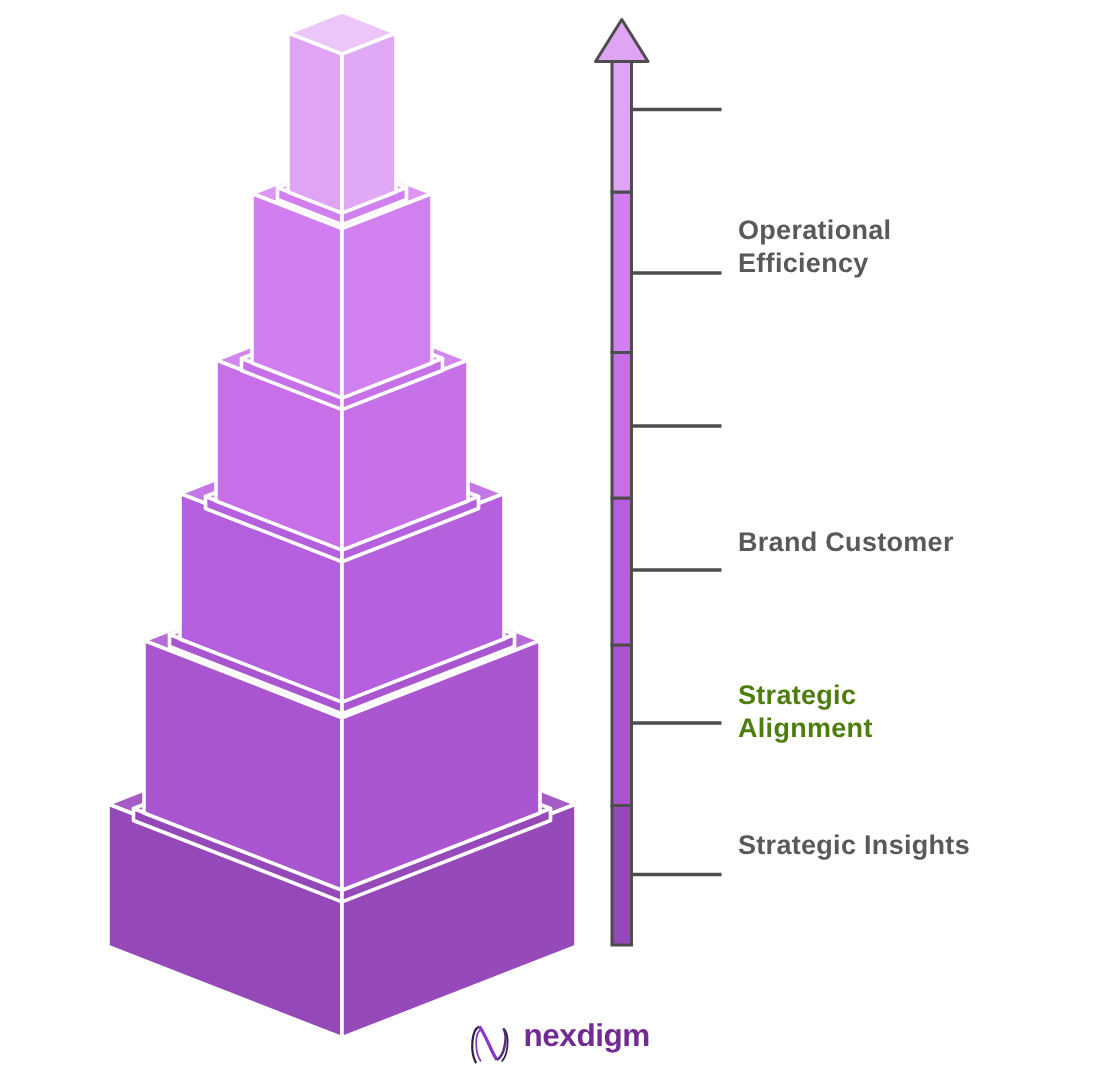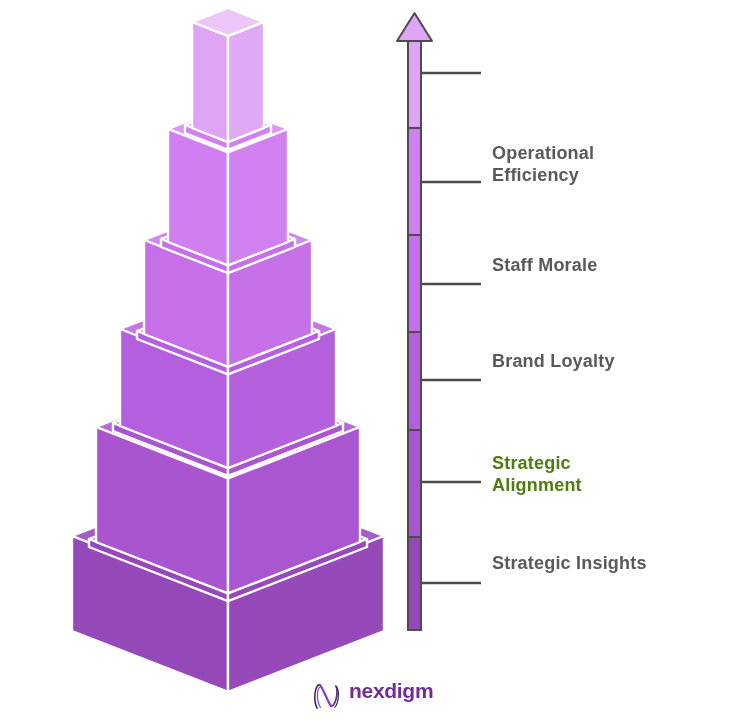--- a/index.html
+++ b/index.html
@@ -70,22 +70,21 @@
       <line x1="421" x2="481" y1="73" y2="73" stroke="#4d4d4d" stroke-width="2.4"></line>
       <line x1="421" x2="481" y1="182" y2="182" stroke="#4d4d4d" stroke-width="2.4"></line>
       <line x1="421" x2="481" y1="284" y2="284" stroke="#4d4d4d" stroke-width="2.4"></line>
       <line x1="421" x2="481" y1="380" y2="380" stroke="#4d4d4d" stroke-width="2.4"></line>
       <line x1="421" x2="481" y1="482" y2="482" stroke="#4d4d4d" stroke-width="2.4"></line>
       <line x1="421" x2="481" y1="583" y2="583" stroke="#4d4d4d" stroke-width="2.4"></line>
     </svg>
   <div id="labels-layer">
       <div class="lvl-label" style="top: 142px; color: rgb(88, 89, 91);">Operational
 Efficiency</div>
-      <div class="lvl-label" style="top: 254px; color: rgb(88, 89, 91);">Staff Morale</div>
-      <div class="lvl-label" style="top: 350px; color: rgb(88, 89, 91);">Brand Loyalty</div>
+      <div class="lvl-label" style="top: 350px; color: rgb(88, 89, 91);">Brand Customer</div>
       <div class="lvl-label" style="top: 452px; color: #4d7c0f;">Strategic
 Alignment</div>
       <div class="lvl-label" style="top: 552px; color: rgb(88, 89, 91);">Strategic Insights</div>
     </div>
   <div class="brand">
     <svg width="32" height="34" viewBox="0 0 30 32">
       <path d="M6,28 C2,21 3,7 8,5" fill="none" stroke-width="1.4" stroke="#2f2440"></path>
       <path d="M9,27 C5,21 5,9 9,7" fill="none" stroke-width="1.1" stroke="#8a36c9"></path>
       <path d="M8,5 C12,10 15,20 19,26" fill="none" stroke-width="2" stroke="#8a36c9"></path>
       <path d="M19,26 C24,23 26,11 23,6" fill="none" stroke-width="1.6" stroke="#5b2d87"></path>

